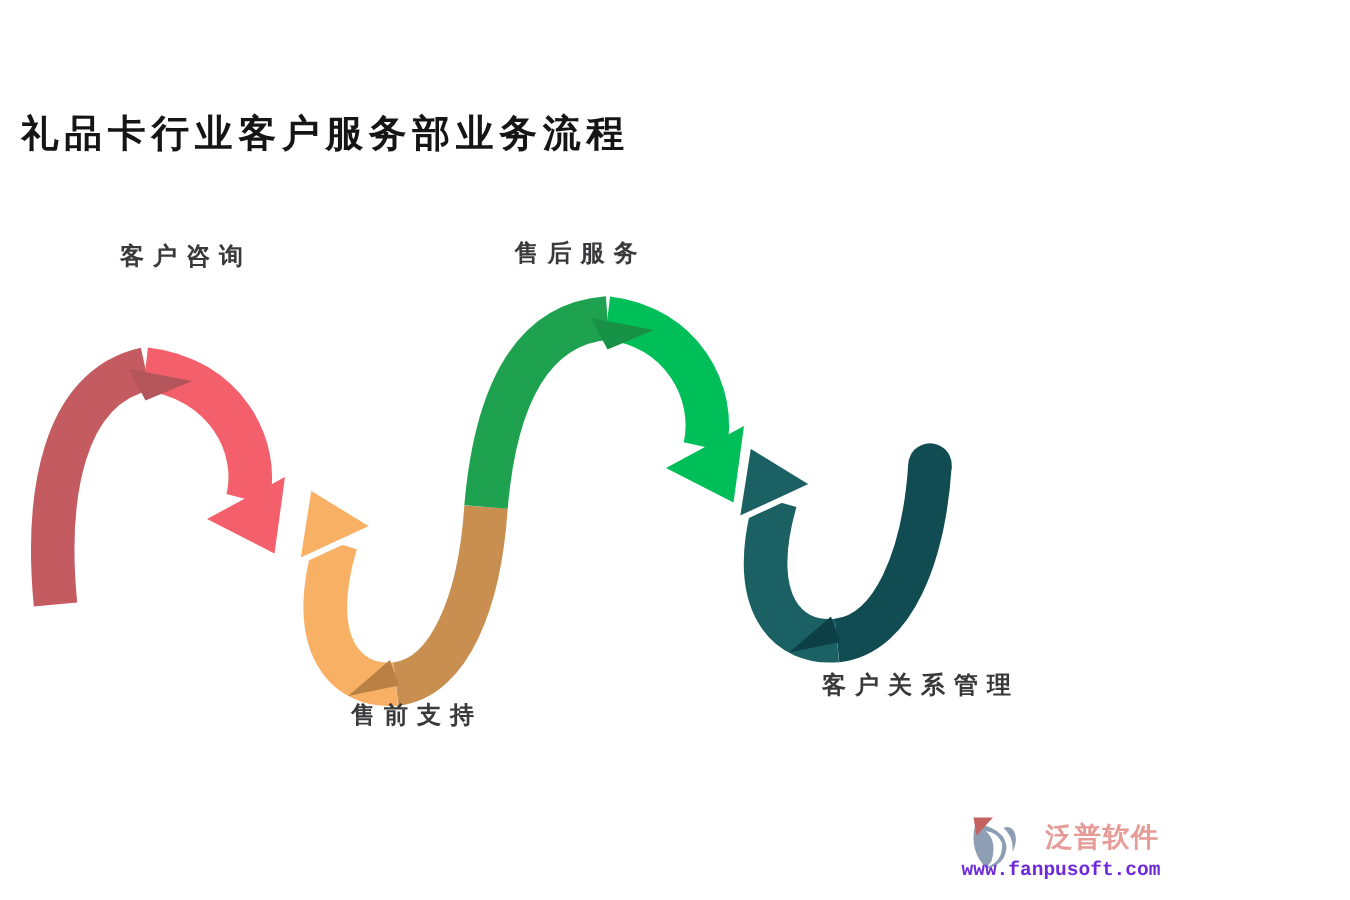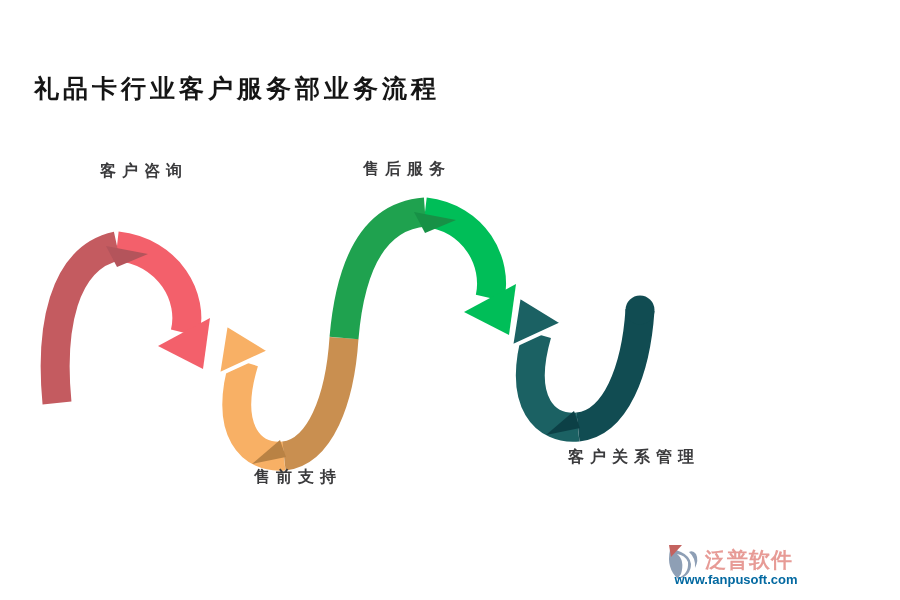--- a/index.html
+++ b/index.html
@@ -1,42 +1,41 @@
 <!DOCTYPE html>
 <html><head>
 <meta charset="utf-8">
 <style>
   html,body{margin:0;padding:0;background:#ffffff;}
   .canvas{
     position:relative;width:799px;height:600px;background:#ffffff;overflow:hidden;
-    font-family:Liberation Sans, sans-serif;
-    margin-left:20px;
+    font-family:Liberation Mono, monospace;
   }
   .page-title{
     position:absolute;left:14px;top:72px;
     font-size:25px;font-weight:bold;color:#151515;letter-spacing:4px;white-space:nowrap;
   }
   .step-label{
     position:absolute;font-size:16px;font-weight:bold;color:#3a3a3c;
     letter-spacing:6px;white-space:nowrap;
   }
   .lbl-inquiry{left:80px;top:161px;}
   .lbl-aftersale{left:343px;top:159px;}
   .lbl-presale{left:234px;top:467px;}
   .lbl-crm{left:548px;top:447px;}
   .flow-svg{position:absolute;left:0;top:0;}
   .footer{position:absolute;right:8px;bottom:8px;width:150px;height:48px;}
   .brand-row{position:absolute;left:0;top:0;width:150px;height:30px;}
   .brand-name{
-    position:absolute;left:44px;top:2px;font-size:21px;font-weight:bold;
+    position:absolute;left:56px;top:2px;font-size:18px;font-weight:bold;
     color:#e79b96;letter-spacing:1px;white-space:nowrap;
   }
   .brand-url{
-    position:absolute;left:0px;top:28px;width:150px;text-align:center;
-    font-size:13px;font-weight:bold;color:#0369a1;white-space:nowrap;
+    position:absolute;left:0px;top:28px;width:150px;
+    font-size:13px;font-weight:bold;color:#6d28d9;white-space:nowrap;
   }
   .logo-svg{position:absolute;left:4px;top:0px;}
 </style>
 </head>
 <body>
 
 <div class="canvas">
 
   <div class="page-title">礼品卡行业客户服务部业务流程</div>
 

